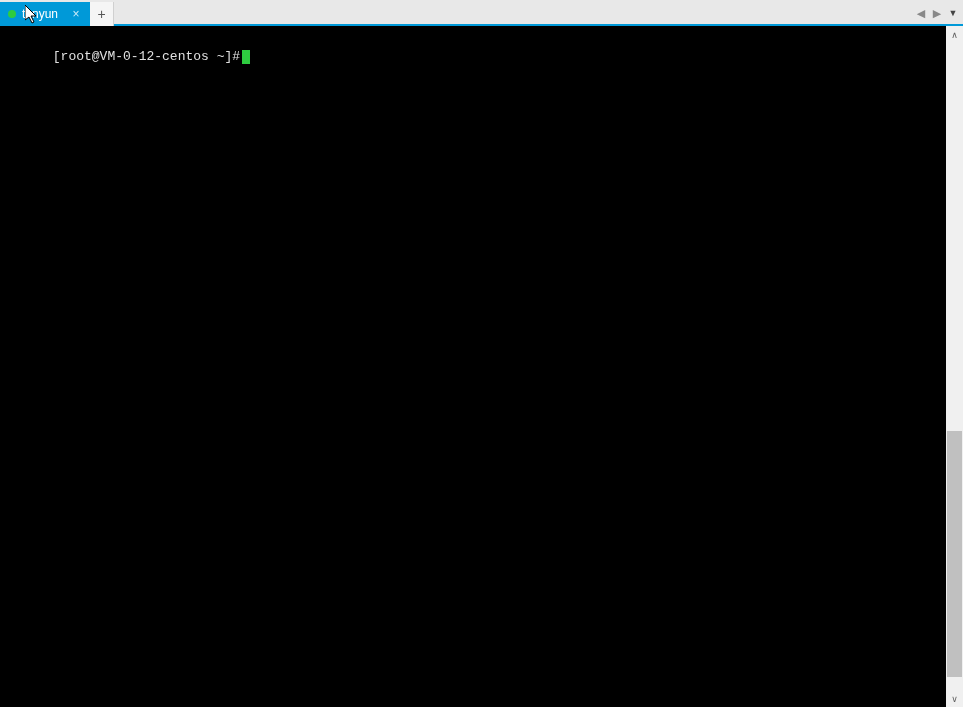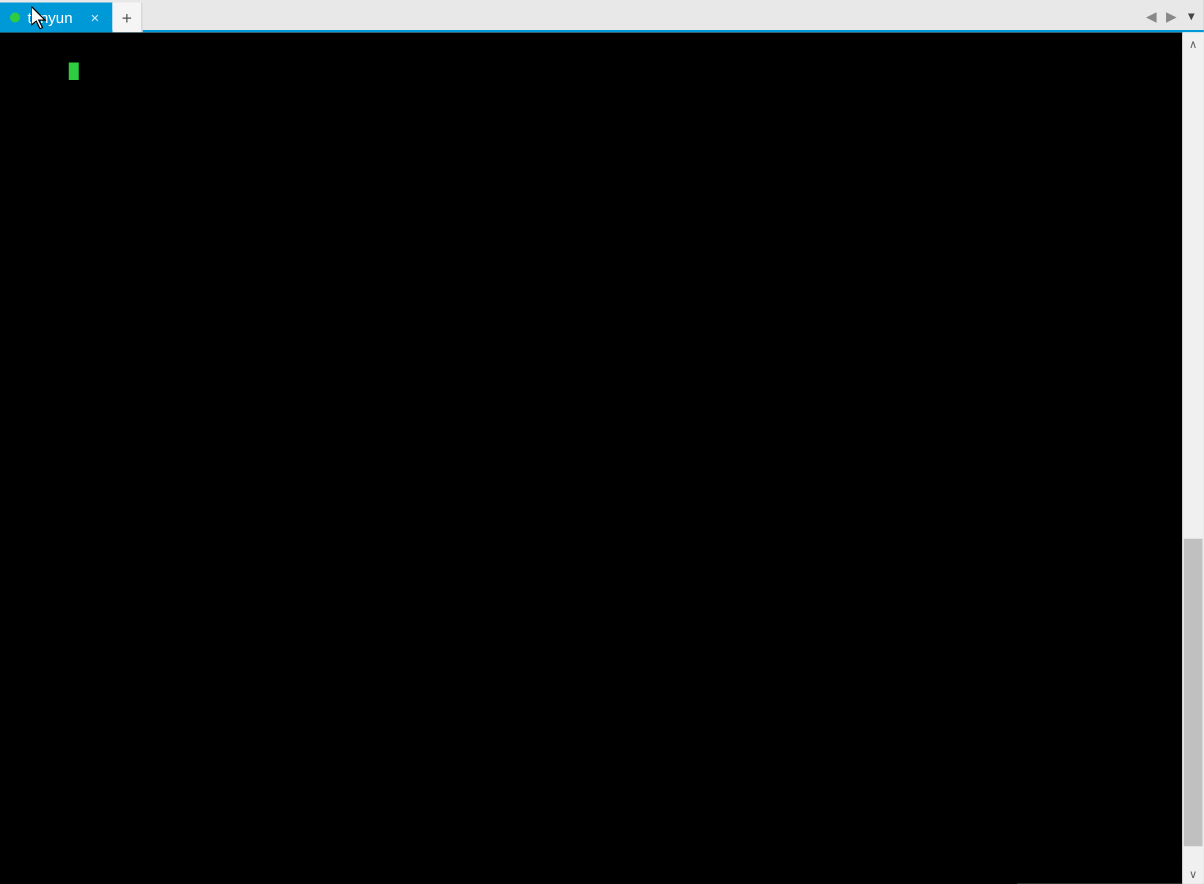--- a/index.html
+++ b/index.html
@@ -169,21 +169,21 @@
   <div class="tab-nav">
     <span class="tab-nav-btn">◀</span>
     <span class="tab-nav-btn">▶</span>
     <span class="tab-nav-dropdown">▼</span>
   </div>
 </div>
 
 <div class="main-area">
   <div class="terminal">
     <div class="terminal-line">
-      <span class="block-cursor"></span>
+      <span class="prompt-text">[root@VM-0-12-centos ~]#</span><span class="block-cursor"></span>
     </div>
   </div>
   <div class="vscroll">
     <div class="vscroll-btn">∧</div>
     <div class="vscroll-track">
       <div class="vscroll-thumb"></div>
     </div>
     <div class="vscroll-btn">∨</div>
   </div>
 </div>

